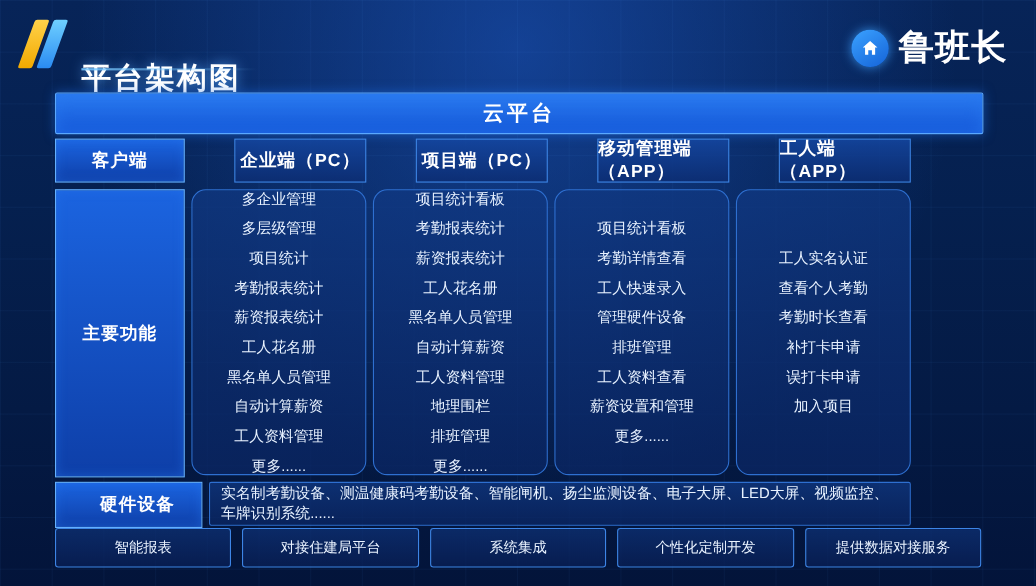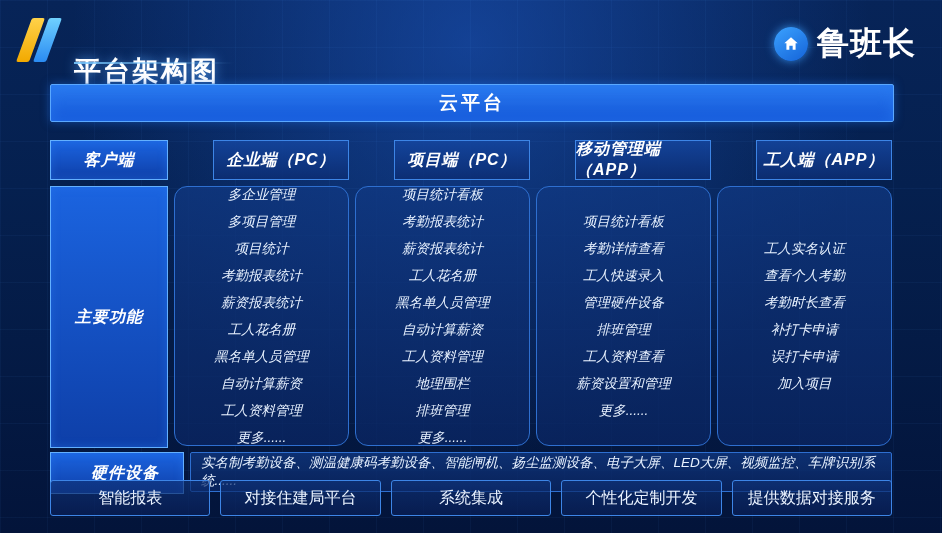--- a/index.html
+++ b/index.html
@@ -120,23 +120,22 @@
     font-size: 19px;
     font-weight: bold;
     letter-spacing: 3px;
     box-shadow: 0 0 14px rgba(40,120,240,0.7) inset, 0 0 10px rgba(30,110,230,0.5);
   }
 
   
   .grid {
     position: absolute;
     left: 50px;
-    top: 140px;
-    width: 842px;
-    font-style: italic;
+    top: 126px;
+    width: 778px;
   }
   .row {
     display: flex;
     gap: 6px;
   }
   .row + .row { margin-top: 6px; }
 
   .cell {
     box-sizing: border-box;
     border: 1px solid #2e6fd0;
@@ -220,21 +219,21 @@
   }
   .chip {
     flex: 1 1 0;
     height: 34px;
     border: 1px solid #3d85e6;
     border-radius: 3px;
     background: linear-gradient(180deg, rgba(14,50,120,0.7), rgba(9,32,88,0.7));
     display: flex;
     align-items: center;
     justify-content: center;
-    font-size: 16px;
+    font-size: 13px;
     color: #eaf3ff;
     white-space: nowrap;
   }
 </style>
 </head>
 <body>
 
 <div id="page">
 
   <div class="header">
@@ -265,21 +264,21 @@
       <div class="col-head">项目端（PC）</div>
       <div class="col-head">移动管理端（APP）</div>
       <div class="col-head">工人端（APP）</div>
     </div>
 
     <div class="row body-row">
       <div class="label-cell">主要功能</div>
 
       <div class="cell col-body">
         <div class="li">多企业管理</div>
-        <div class="li">多项目管理</div>
+        <div class="li">多层级管理</div>
         <div class="li">项目统计</div>
         <div class="li">考勤报表统计</div>
         <div class="li">薪资报表统计</div>
         <div class="li">工人花名册</div>
         <div class="li">黑名单人员管理</div>
         <div class="li">自动计算薪资</div>
         <div class="li">工人资料管理</div>
         <div class="li">更多......</div>
       </div>
 

